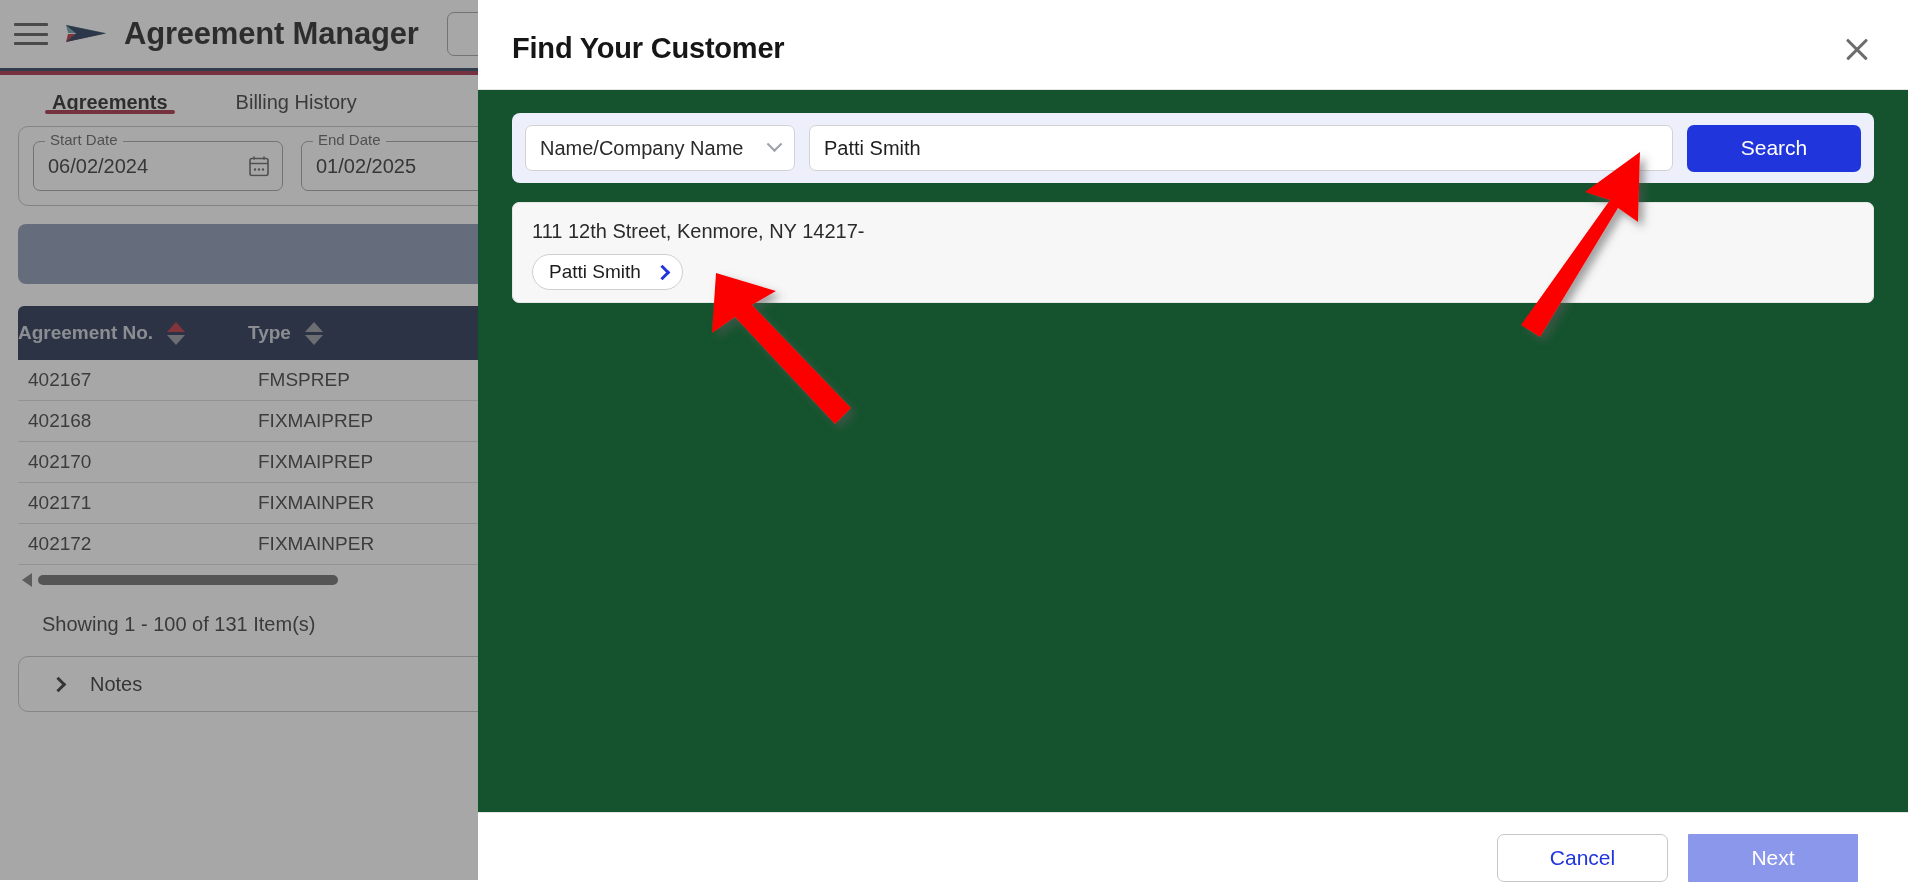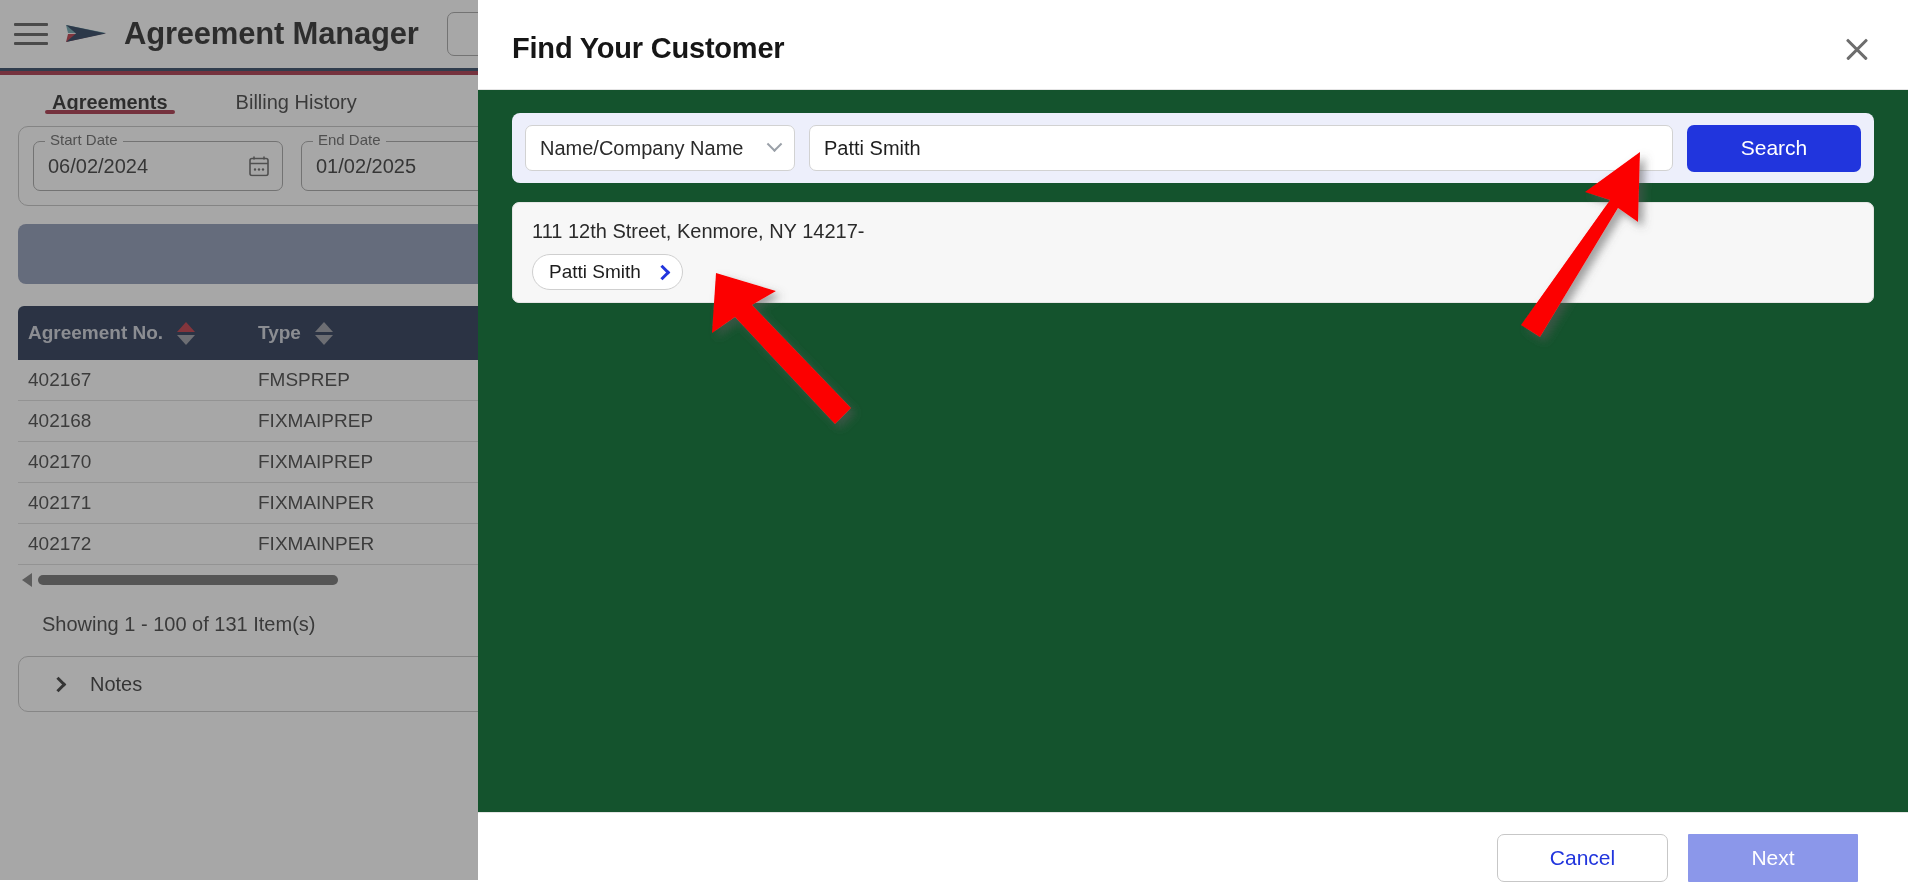--- a/index.html
+++ b/index.html
@@ -105,21 +105,21 @@
   }
 
   
   .tbl-wrap { margin: 22px 18px 0 18px; }
   .tbl-head {
     background: #0c1c3d; border-radius: 6px 6px 0 0;
     display: flex; align-items: center;
     height: 54px; color: #c9cdd6;
     font-size: 19px; font-weight: bold;
   }
-  .th { display: flex; align-items: center; gap: 14px; padding-left: 10px; }
+  .th { display: flex; align-items: center; gap: 14px; }
   .th.c1 { width: 230px; }
   .th.c2 { width: 230px; }
   .sorter { display: inline-flex; flex-direction: column; gap: 3px; }
   .tri-up { width: 0; height: 0; border-left: 9px solid transparent; border-right: 9px solid transparent; border-bottom: 10px solid #8d9099; }
   .tri-dn { width: 0; height: 0; border-left: 9px solid transparent; border-right: 9px solid transparent; border-top: 10px solid #8d9099; }
   .sorter.active .tri-up { border-bottom-color: #b8202e; }
 
   .trow {
     display: flex; align-items: center; height: 41px;
     border-bottom: 1px solid #d8d8d8;

